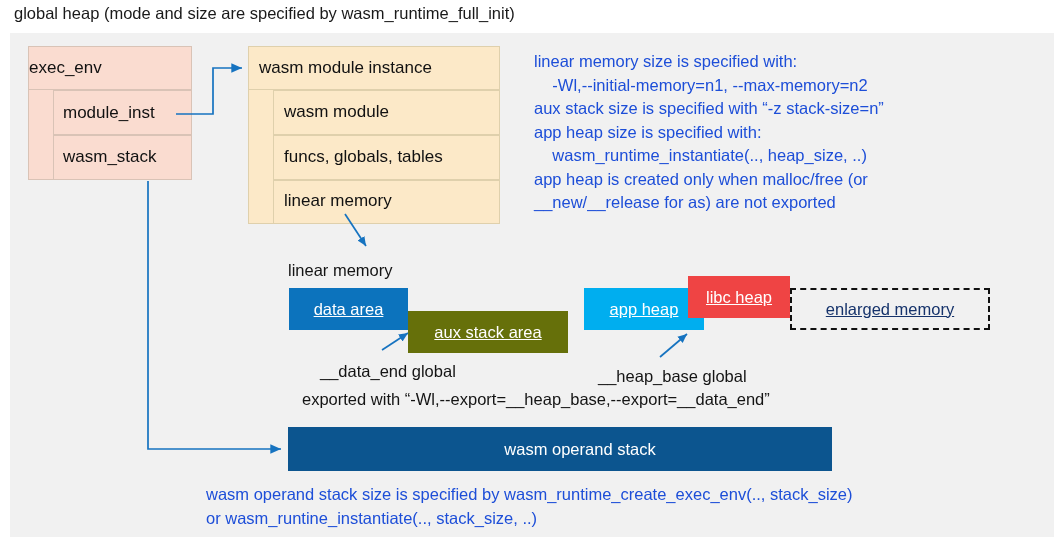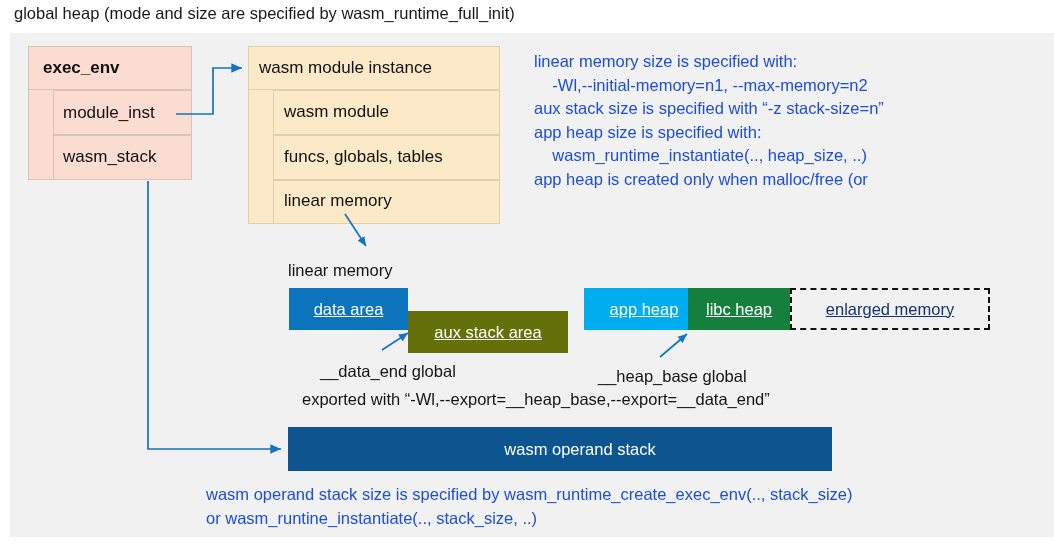--- a/index.html
+++ b/index.html
@@ -33,21 +33,21 @@
 <body>
 
 <div id="stage">
 
   <div class="title">global heap (mode and size are specified by wasm_runtime_full_init)</div>
 
   <div class="panel"></div>
 
   <div class="box pink" style="left:28px;top:46px;width:164px;height:134px;"></div>
   <div class="box pink" style="left:28px;top:46px;width:164px;height:44px;"></div>
-  <div class="boxlabel" style="left:43px;top:58px;font-weight:bold;">exec_env</div>
+  <div class="boxlabel" style="left:29px;top:58px;">exec_env</div>
 
   <div class="box pink" style="left:53px;top:90px;width:139px;height:45px;"></div>
   <div class="boxlabel" style="left:63px;top:103px;">module_inst</div>
 
   <div class="box pink" style="left:53px;top:135px;width:139px;height:45px;"></div>
   <div class="boxlabel" style="left:63px;top:147px;">wasm_stack</div>
 
   <div class="box cream" style="left:248px;top:46px;width:252px;height:178px;"></div>
   <div class="box cream" style="left:248px;top:46px;width:252px;height:44px;"></div>
   <div class="boxlabel" style="left:259px;top:58px;">wasm module instance</div>
@@ -61,34 +61,35 @@
   <div class="box cream" style="left:273px;top:180px;width:227px;height:44px;"></div>
   <div class="boxlabel" style="left:284px;top:191px;">linear memory</div>
 
   <div class="txtblock" style="left:534px;top:50px;">
     <div>linear memory size is specified with:</div>
     <div>    -Wl,--initial-memory=n1, --max-memory=n2</div>
     <div>aux stack size is specified with “-z stack-size=n”</div>
     <div>app heap size is specified with:</div>
     <div>    wasm_runtime_instantiate(.., heap_size, ..)</div>
     <div>app heap is created only when malloc/free (or</div>
+    <div>__new/__release for as) are not exported</div>
   </div>
 
   <div class="txt" style="left:288px;top:259px;">linear memory</div>
 
   <div class="seg" style="left:289px;top:288px;width:119px;height:42px;background:#0c73bd;">
     <span>data area</span>
   </div>
   <div class="seg" style="left:408px;top:288px;width:160px;height:42px;background:#66700a;margin-top:23px;">
     <span>aux stack area</span>
   </div>
   <div class="seg" style="left:584px;top:288px;width:120px;height:42px;background:#00aeef;">
     <span>app heap</span>
   </div>
-  <div class="seg" style="left:688px;top:288px;width:102px;height:42px;background:#15803d;">
+  <div class="seg" style="left:688px;top:276px;width:102px;height:42px;background:#ef4444;">
     <span>libc heap</span>
   </div>
   <div class="seg dashed" style="left:790px;top:288px;width:200px;height:42px;">
     <span>enlarged memory</span>
   </div>
 
   <div class="txt" style="left:320px;top:360px;text-align:right;">__data_end global</div>
   <div class="txt" style="left:598px;top:365px;">__heap_base global</div>
   <div class="txt" style="left:302px;top:388px;">exported with “-Wl,--export=__heap_base,--export=__data_end”</div>
 

